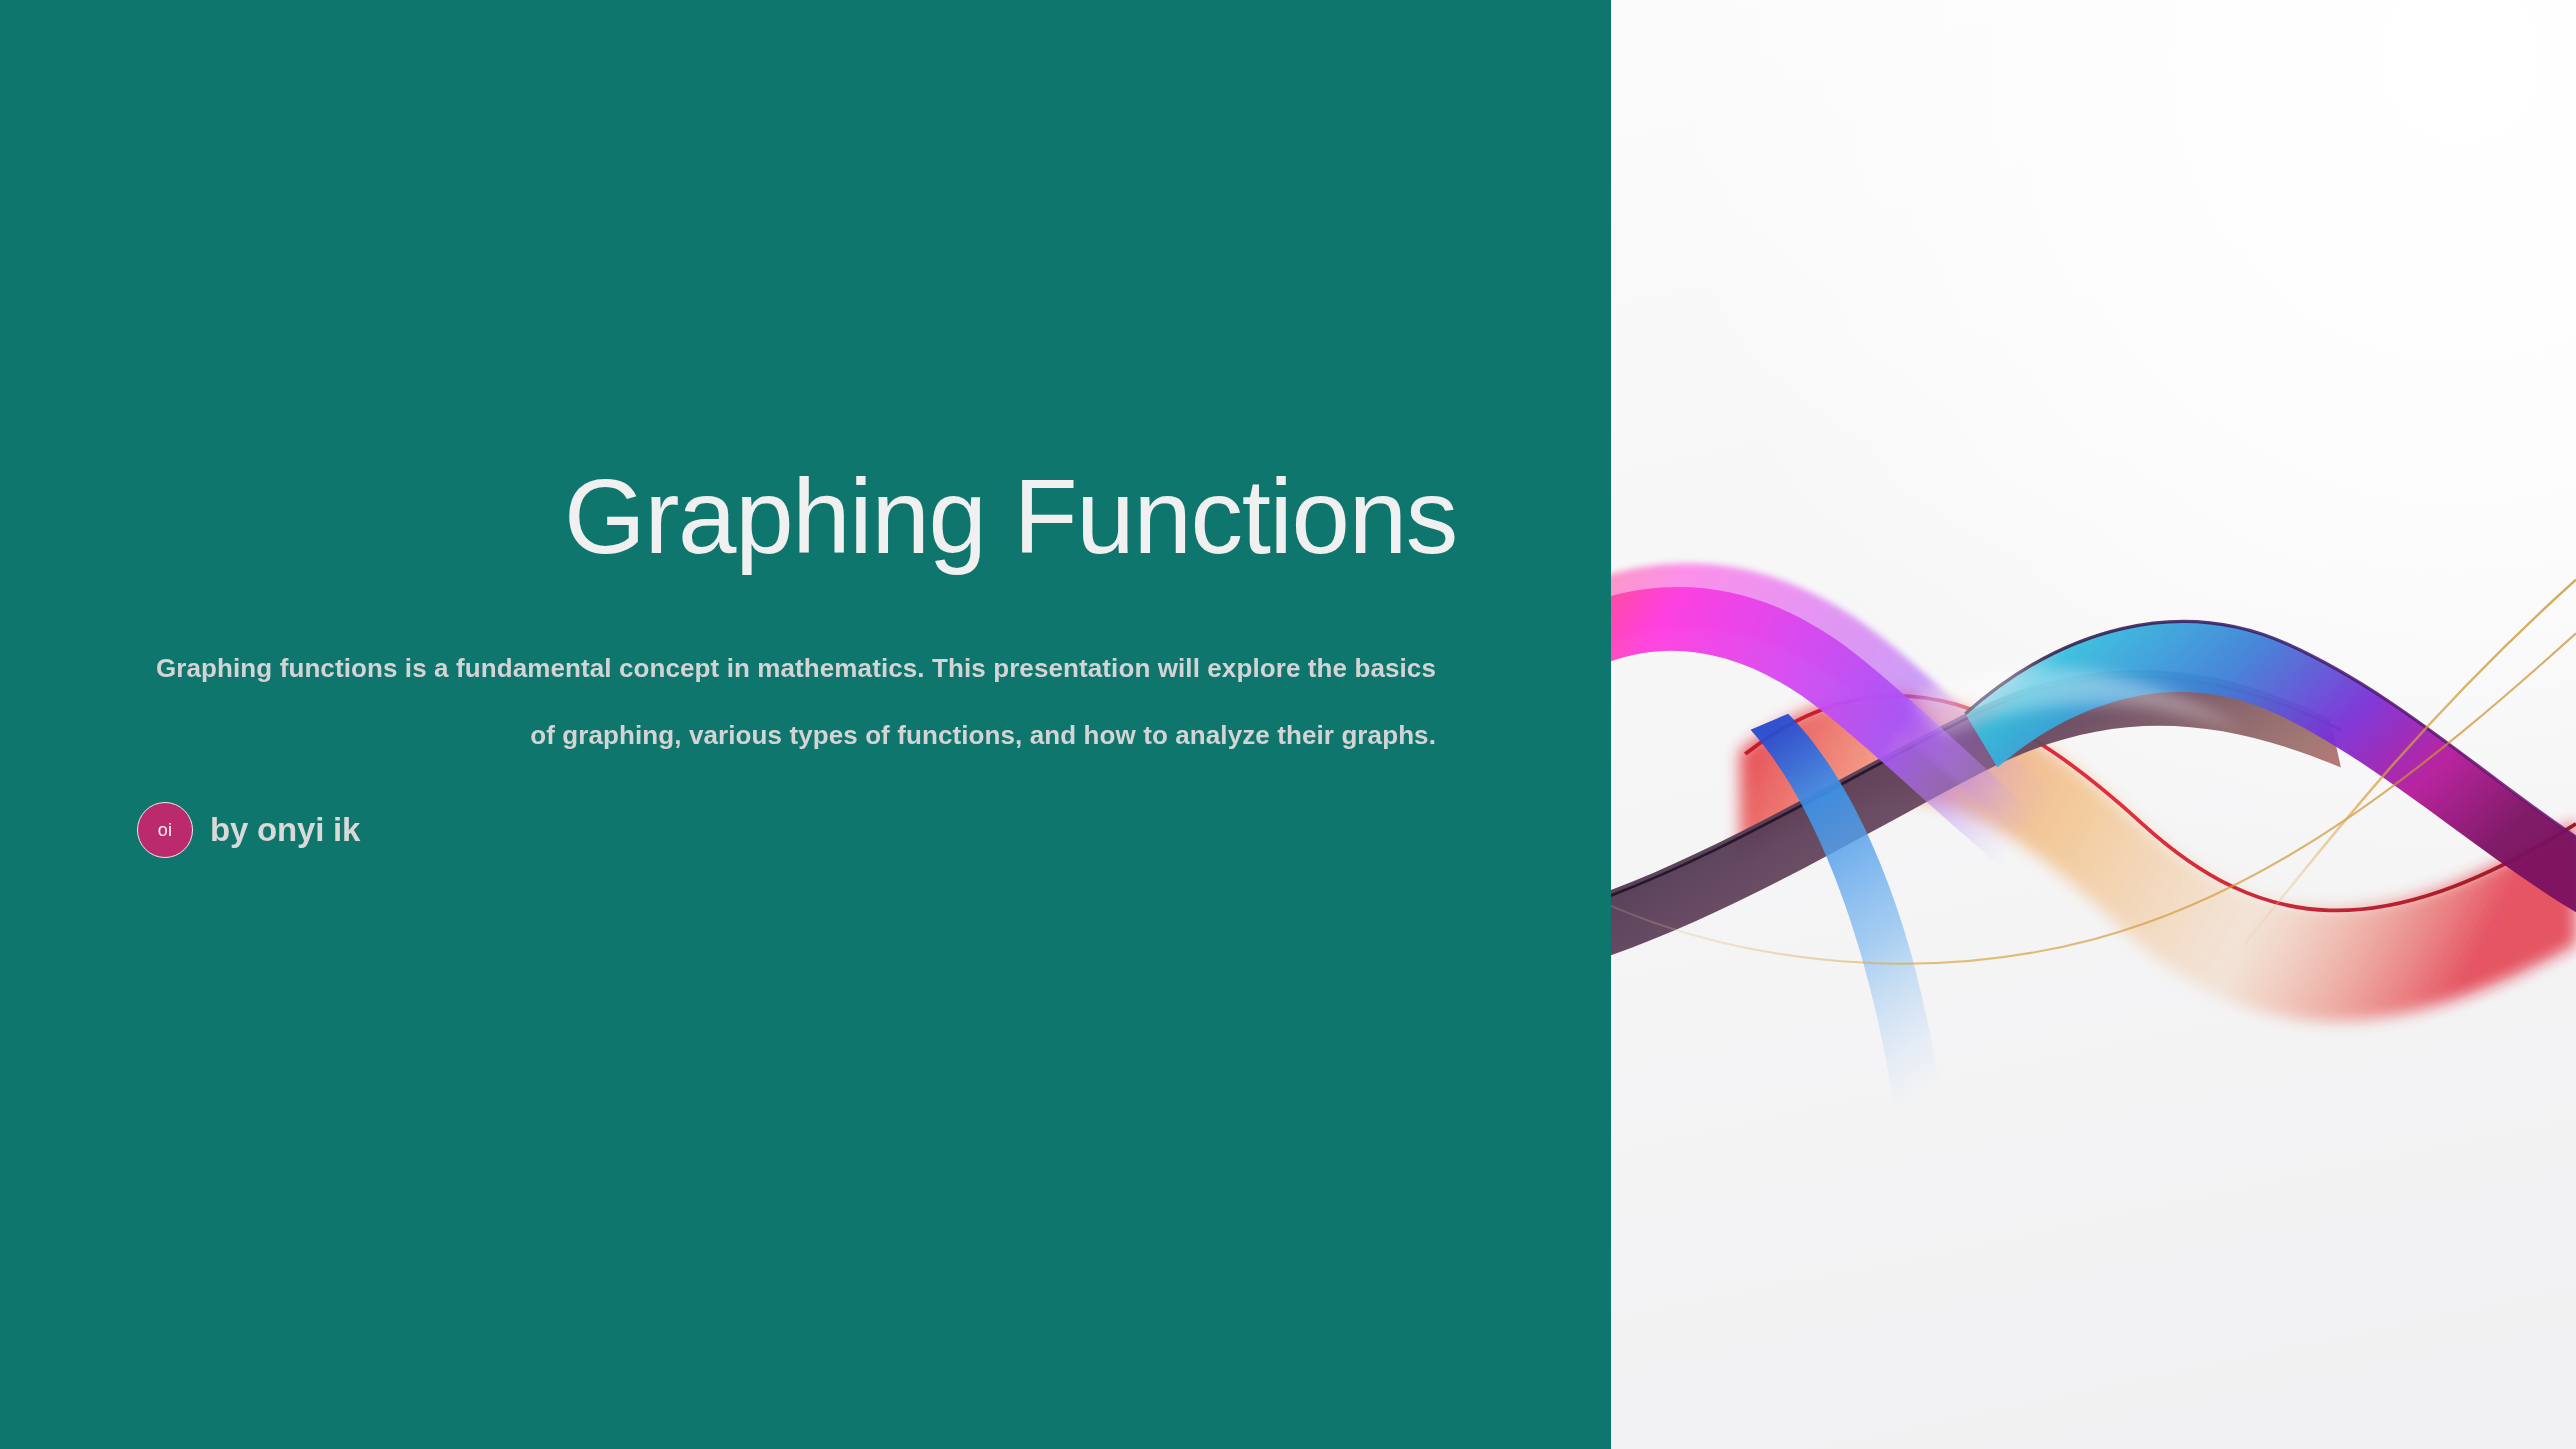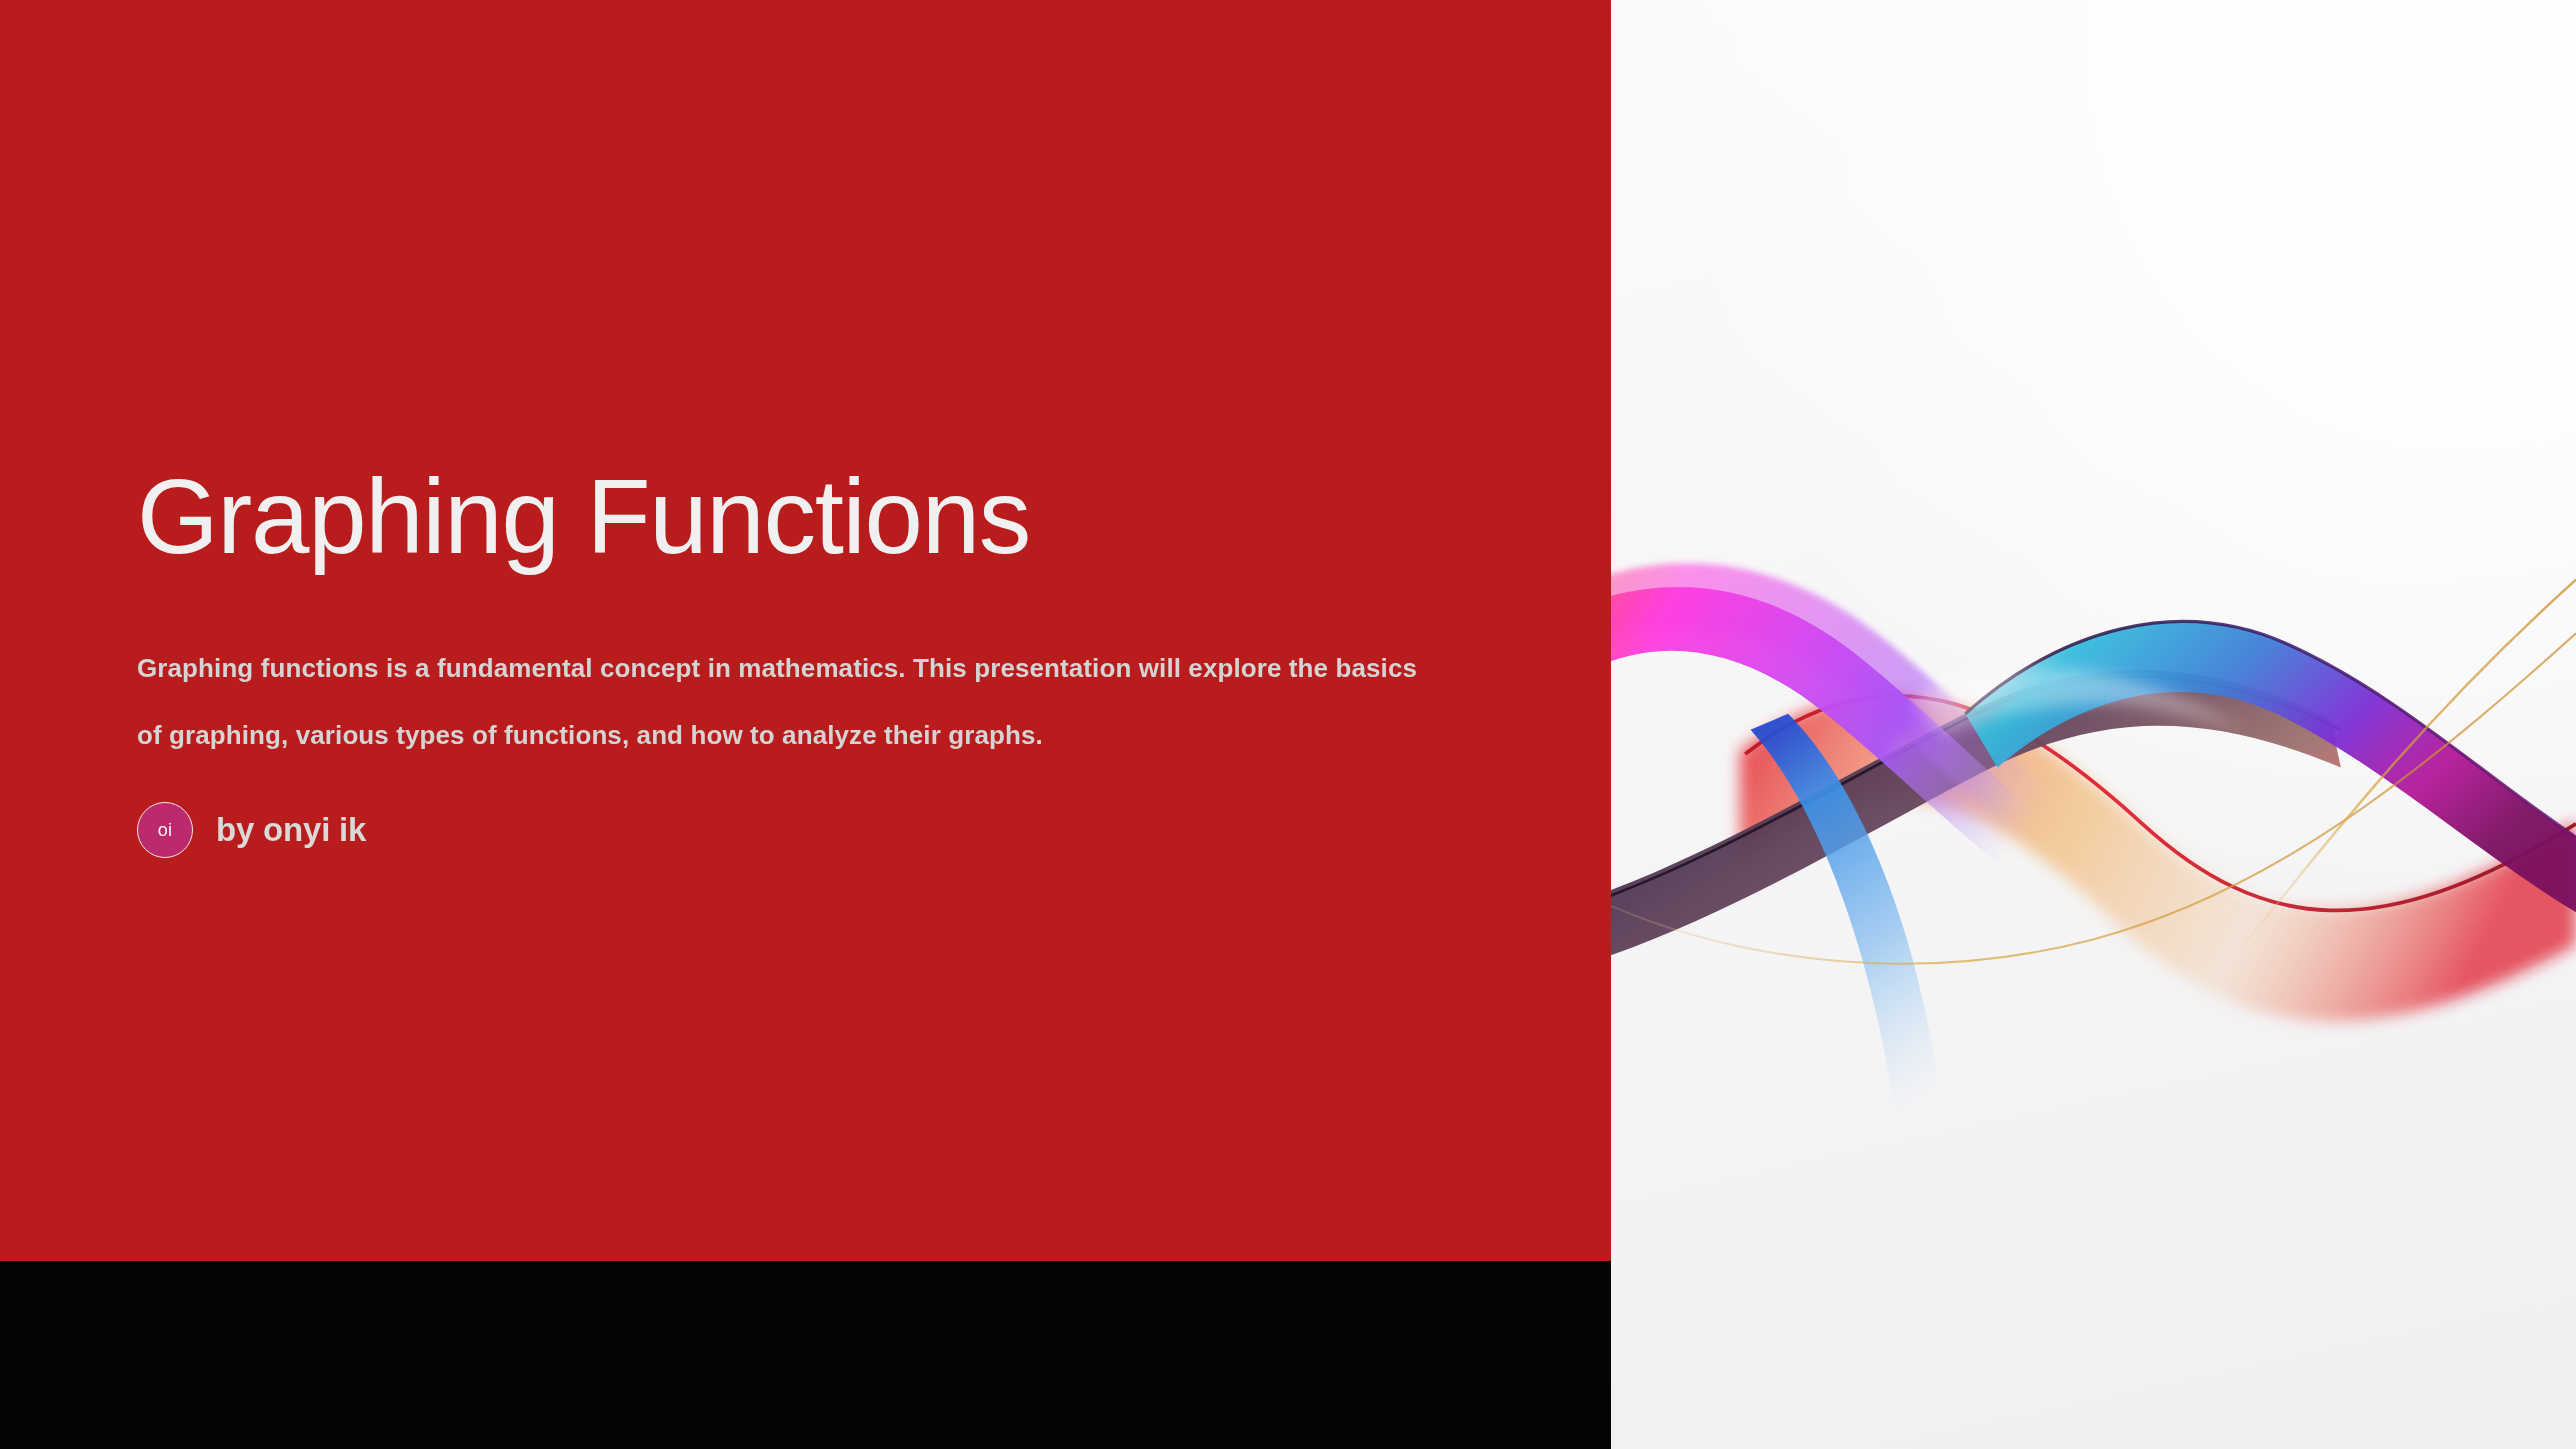--- a/index.html
+++ b/index.html
@@ -11,23 +11,24 @@
   }
   .slide {
     position:relative;
     width:2576px; height:1449px;
     display:flex;
   }
 
   
   .left-panel {
     position:relative;
-    width:1611px; height:1261px;
-    background:#b91c1c;
+    width:1611px; height:1449px;
+    background:#0f766e;
     flex:0 0 1611px;
+    text-align:right;
   }
   .content {
     position:absolute;
     left:137px;
     top:462px;
     width:1320px;
   }
   .title {
     font-size:105px;
     font-weight:300;
@@ -42,21 +43,21 @@
     font-weight:700;
     line-height:67px;
     letter-spacing:0.1px;
     color:#d4d4d4;
     width:1299px;
   }
   .byline {
     margin-top:33px;
     display:flex;
     align-items:center;
-    gap:23px;
+    gap:17px;
   }
   .avatar {
     width:56px; height:56px;
     border-radius:50%;
     background:#bc2a6e;
     border:1.6px solid #efe9ec;
     display:flex;
     align-items:center;
     justify-content:center;
     color:#fdf4f8;

